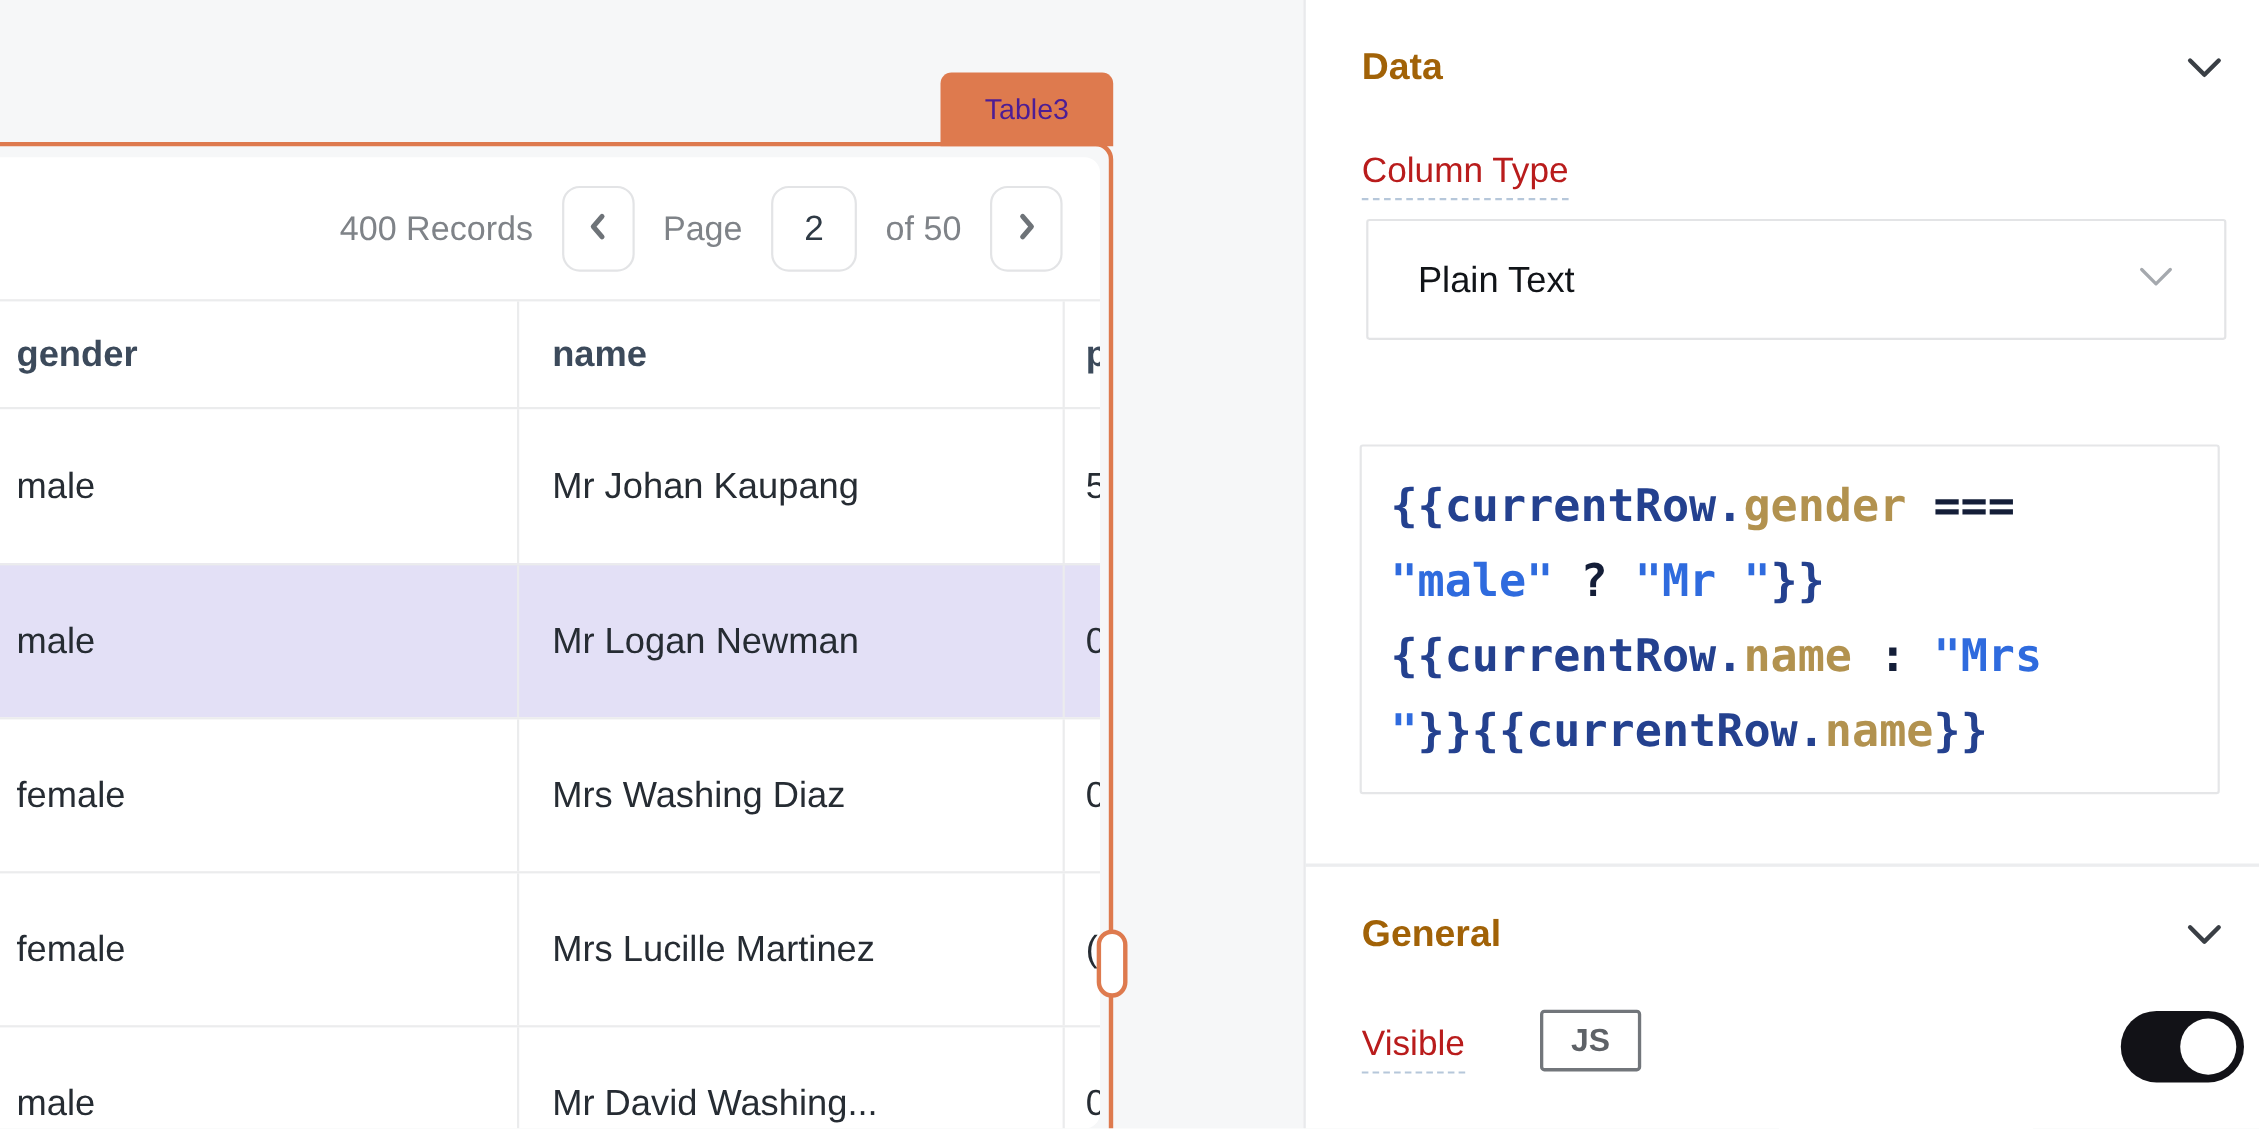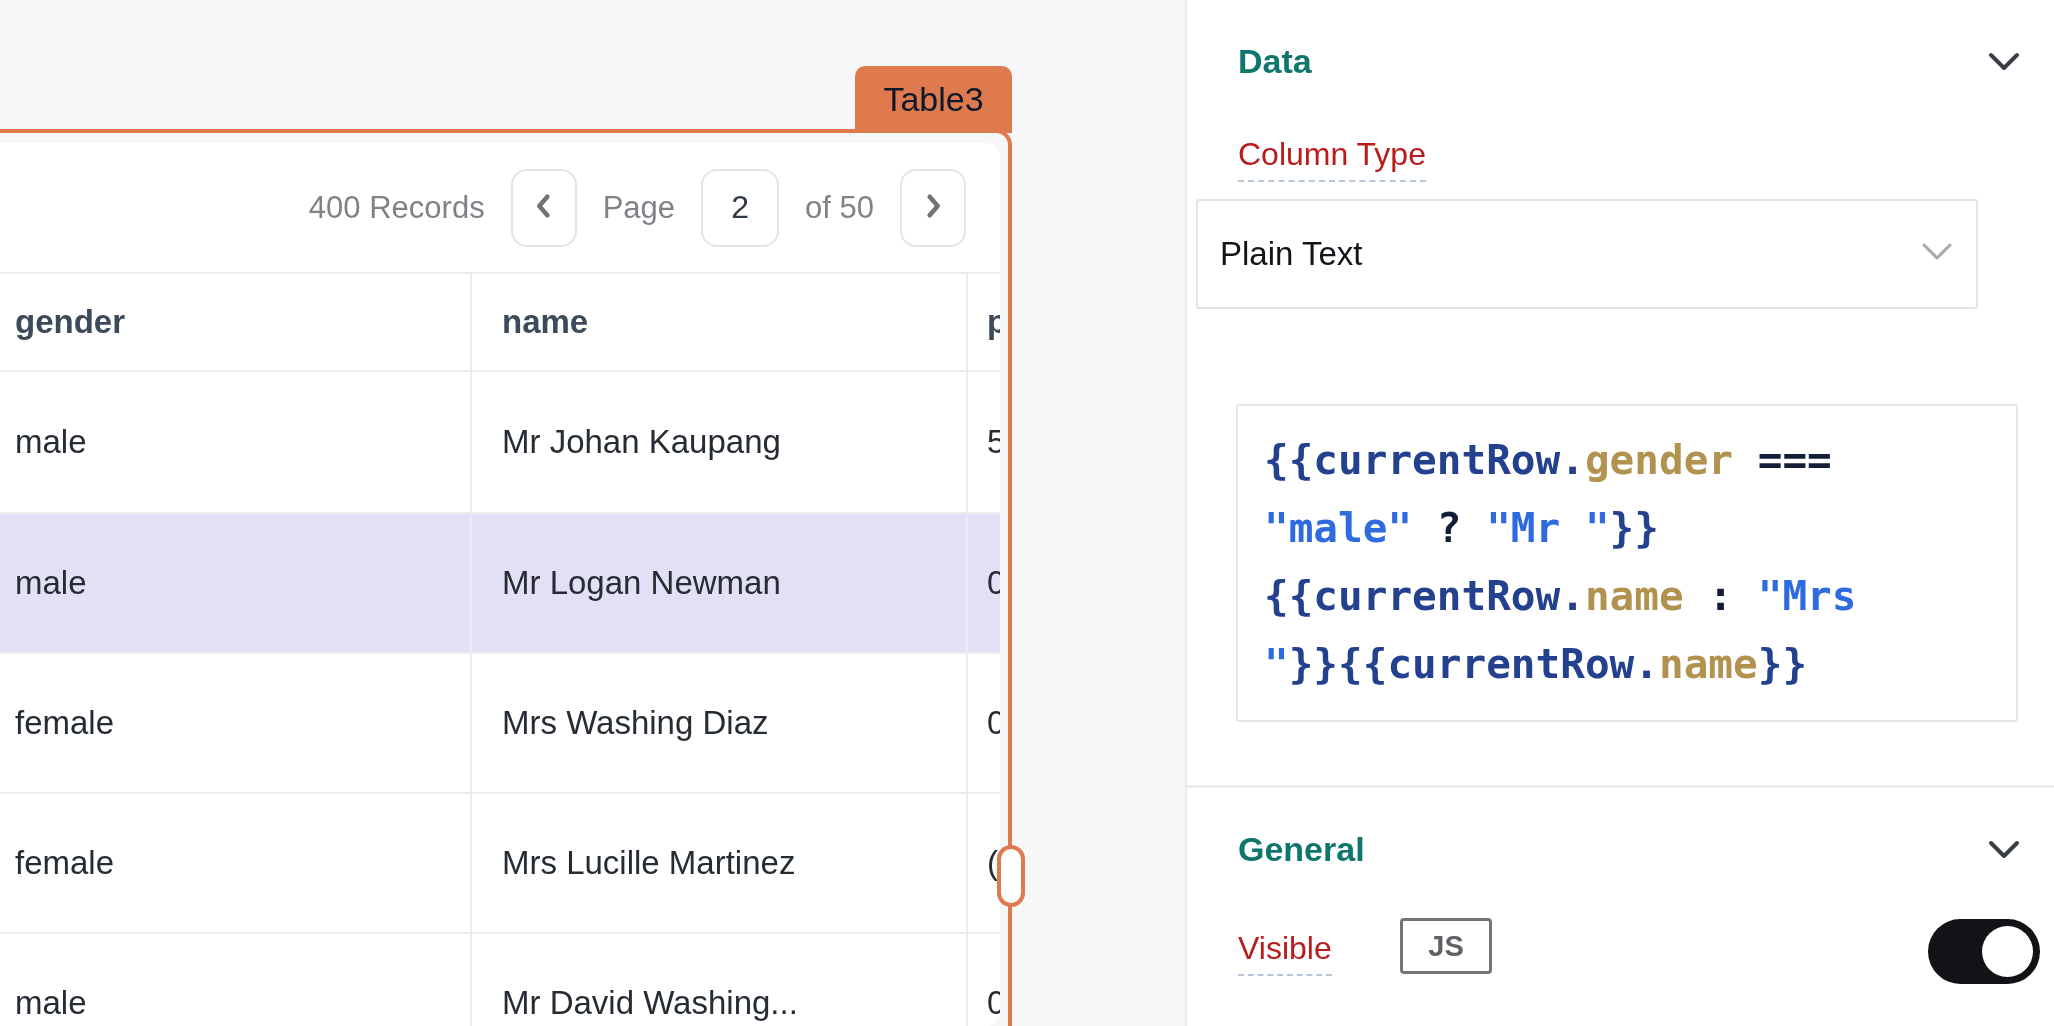--- a/index.html
+++ b/index.html
@@ -5,21 +5,21 @@
   * { margin:0; padding:0; box-sizing:border-box; }
   html,body { width:2054px; height:1026px; }
   body { font-family:"Liberation Sans", sans-serif; }
 
   .screen { position:relative; width:2054px; height:1026px; overflow:hidden; background:#f6f7f8; }
 
   
   .selection-outline { position:absolute; left:-26px; top:129px; width:1038px; height:1100px;
     border:4px solid #de7a4e; border-radius:16px; z-index:3; pointer-events:none; }
   .component-tab { position:absolute; left:855px; top:66px; width:157px; height:67px;
-    background:#de7a4e; border-radius:10px 10px 0 0; color:#0f172a; font-size:34px;
+    background:#de7a4e; border-radius:10px 10px 0 0; color:#4c1d95; font-size:26px;
     display:flex; align-items:center; justify-content:center; z-index:4; }
   .table-card { position:absolute; left:-20px; top:143px; width:1020px; height:883px;
     background:#ffffff; border-radius:14px; overflow:hidden; z-index:2; }
 
   .pagination { position:absolute; left:0; top:0; width:1020px; height:129px;
     display:flex; align-items:center; justify-content:flex-end; gap:26px; padding-right:34px;
     color:#7f8388; font-size:31px; }
   .page-btn { width:66px; height:78px; background:#fff; border:2px solid #e3e4e6; border-radius:16px;
     display:flex; align-items:center; justify-content:center; cursor:pointer; }
   .page-input { width:78px; height:78px; border:2px solid #e3e4e6; border-radius:16px;
@@ -39,29 +39,29 @@
   .c2 { padding-left:30px; border-left:2px solid #ebeced; }
   .c3 { padding-left:19px; border-left:2px solid #ebeced; }
 
   .resize-handle { position:absolute; left:997px; top:845px; width:28px; height:62px;
     background:#ffffff; border:4px solid #de7a4e; border-radius:15px; z-index:5; cursor:row-resize; }
 
   
   .panel { position:absolute; left:1187px; top:0; width:867px; height:1026px; background:#ffffff; }
   .panel-divider { position:absolute; left:1185px; top:0; width:2px; height:1026px; background:#e9eaec; }
 
-  .section-title { position:absolute; font-size:34px; font-weight:600; color:#0f766e; }
+  .section-title { position:absolute; font-size:34px; font-weight:600; color:#a16207; }
   .section-chevron { position:absolute; cursor:pointer; }
 
   .field-label { position:absolute; font-size:32px; color:#b91c1c;
     padding-bottom:7px; border-bottom:2px dashed #b6c7da; cursor:help; }
 
-  .select-box { position:absolute; left:1196px; width:782px; height:110px; background:#fff;
+  .select-box { position:absolute; left:1242px; width:782px; height:110px; background:#fff;
     border:2px solid #e3e4e6; border-radius:3px; display:flex; align-items:center;
-    padding:0 22px; cursor:pointer; }
+    padding:0 45px; cursor:pointer; }
   .select-value { font-size:33px; color:#111418; flex:1; }
 
   .code-box { position:absolute; left:1236px; top:404px; width:782px; height:318px; background:#fff;
     border:2px solid #e5e6e8; border-radius:3px; padding:20px 26px; overflow:hidden; cursor:text; }
   .code-line { font-family:"DejaVu Sans Mono", monospace; font-size:41px; line-height:68px;
     font-weight:600; white-space:pre; }
   .tok-navy { color:#24418f; }
   .tok-gold { color:#b2924f; }
   .tok-dark { color:#141e38; font-weight:700; }
   .tok-blue { color:#2f6bde; }

